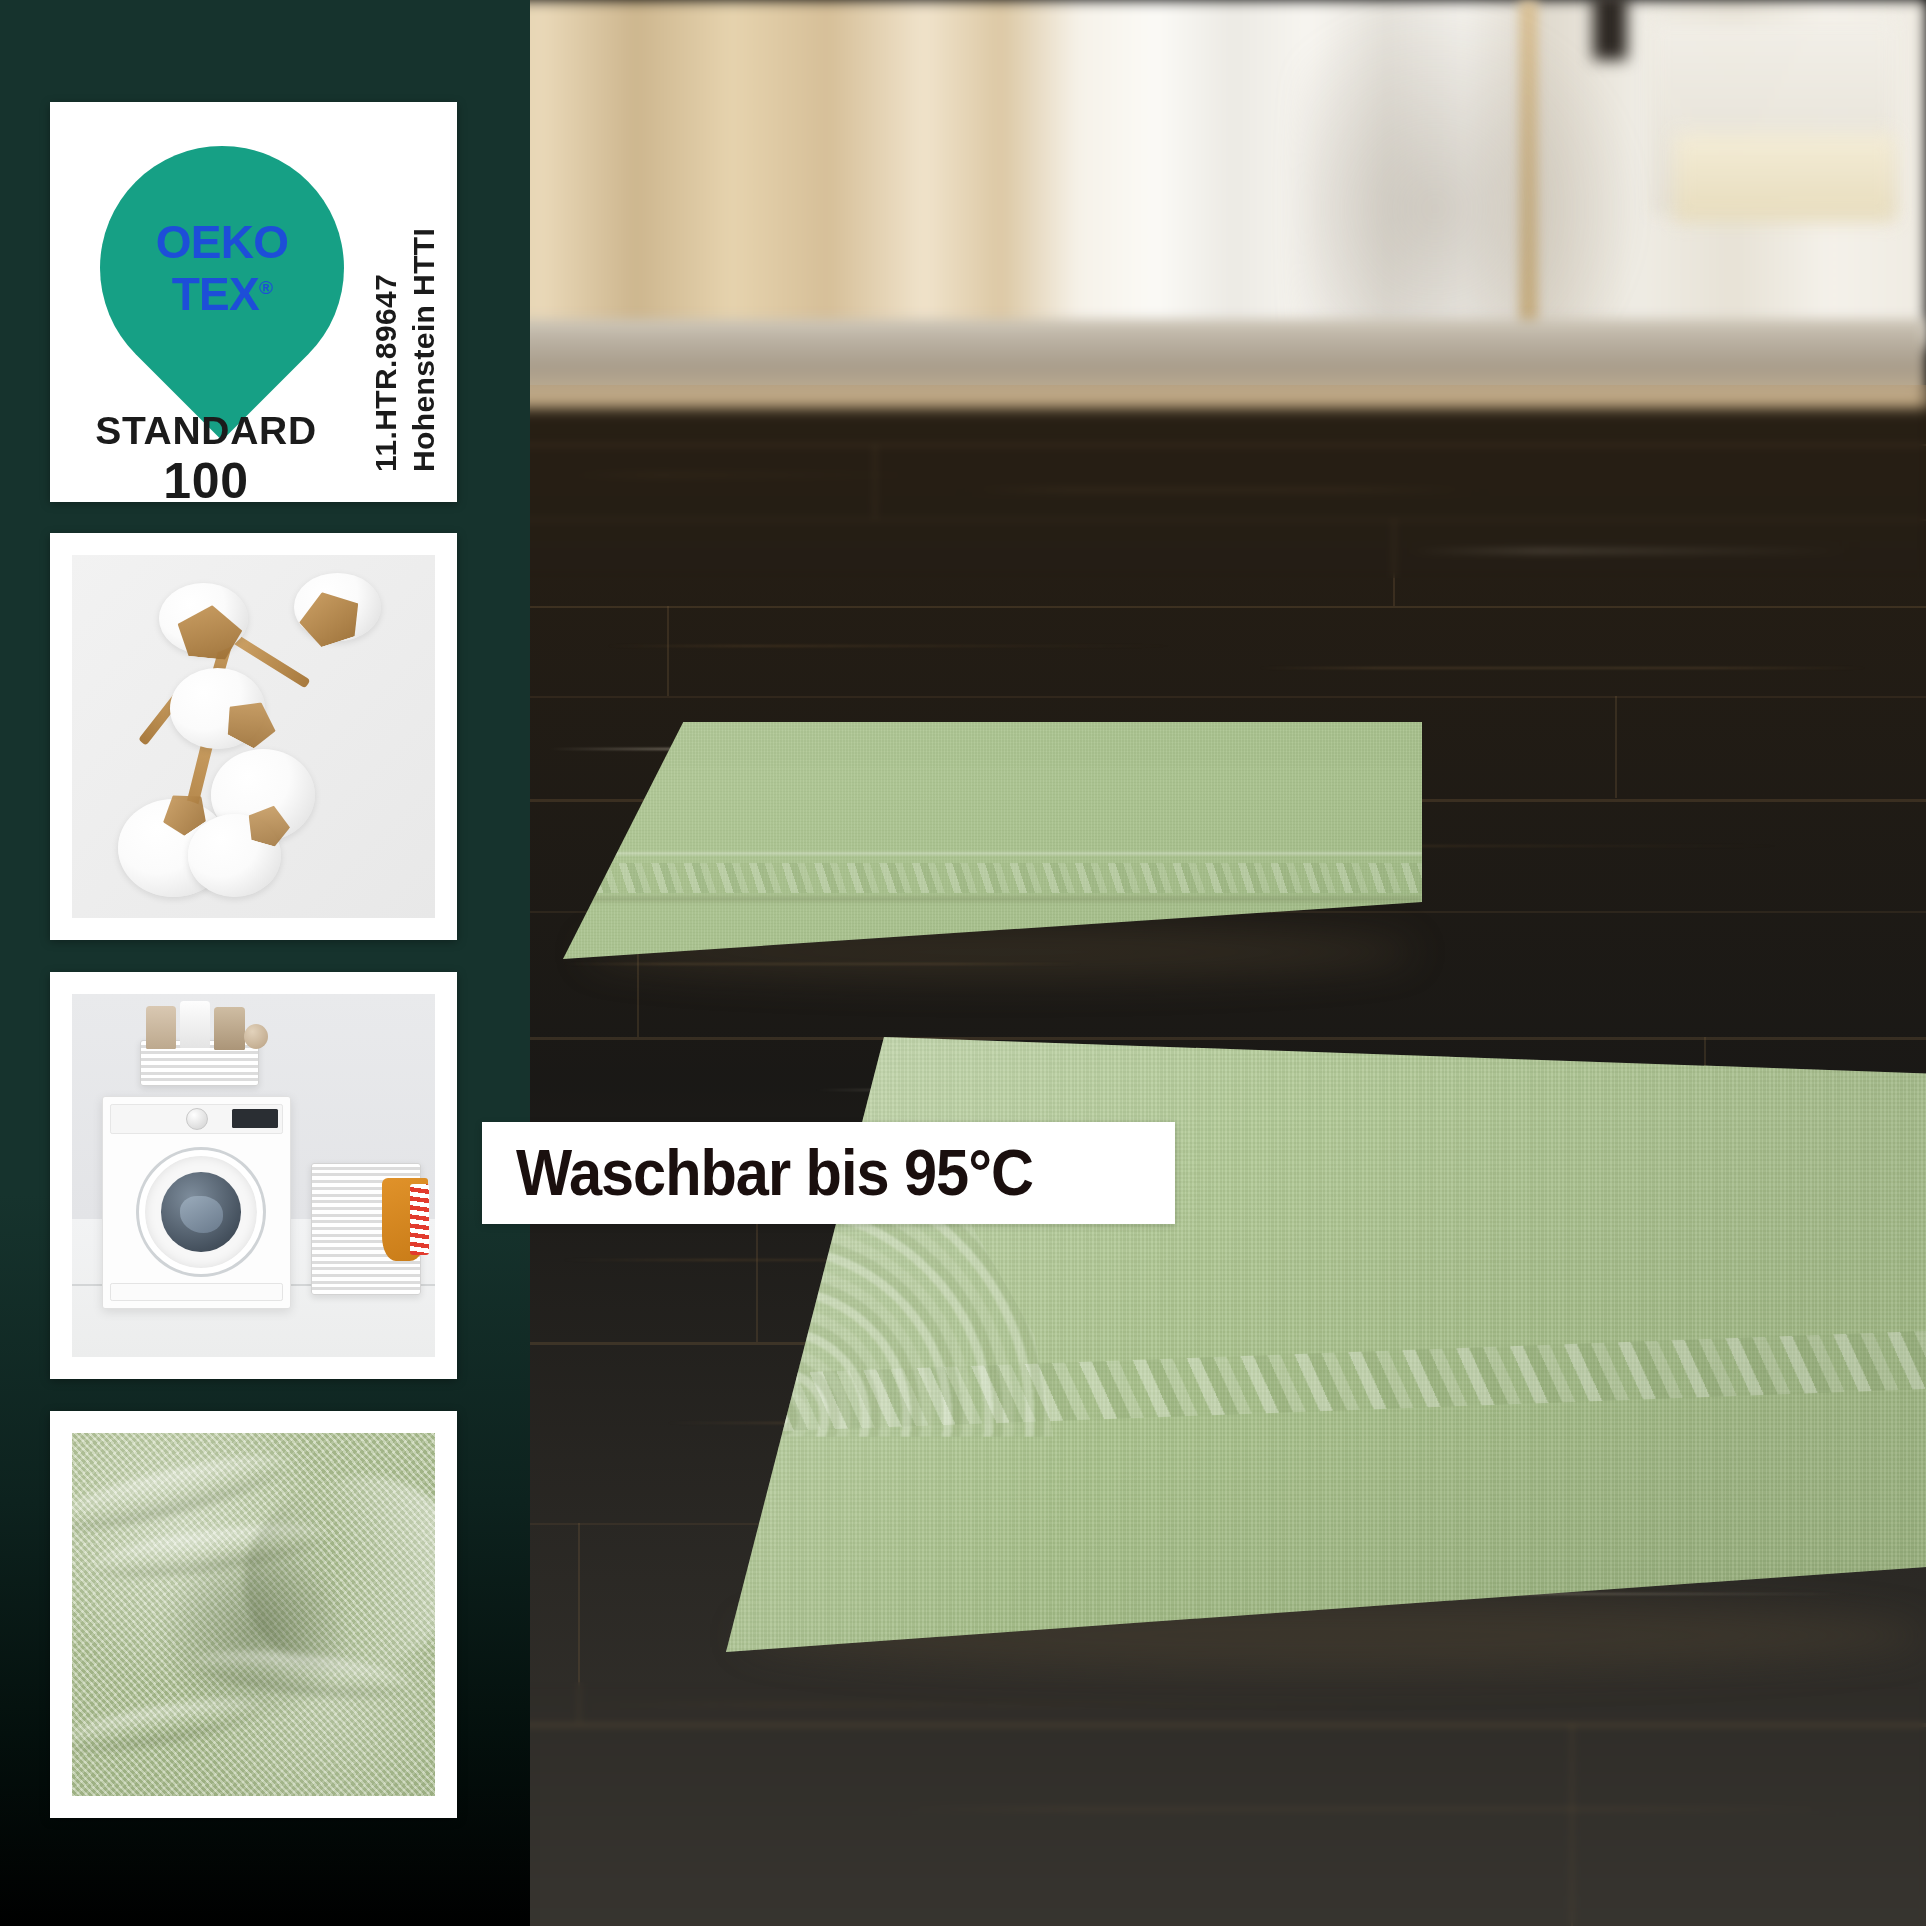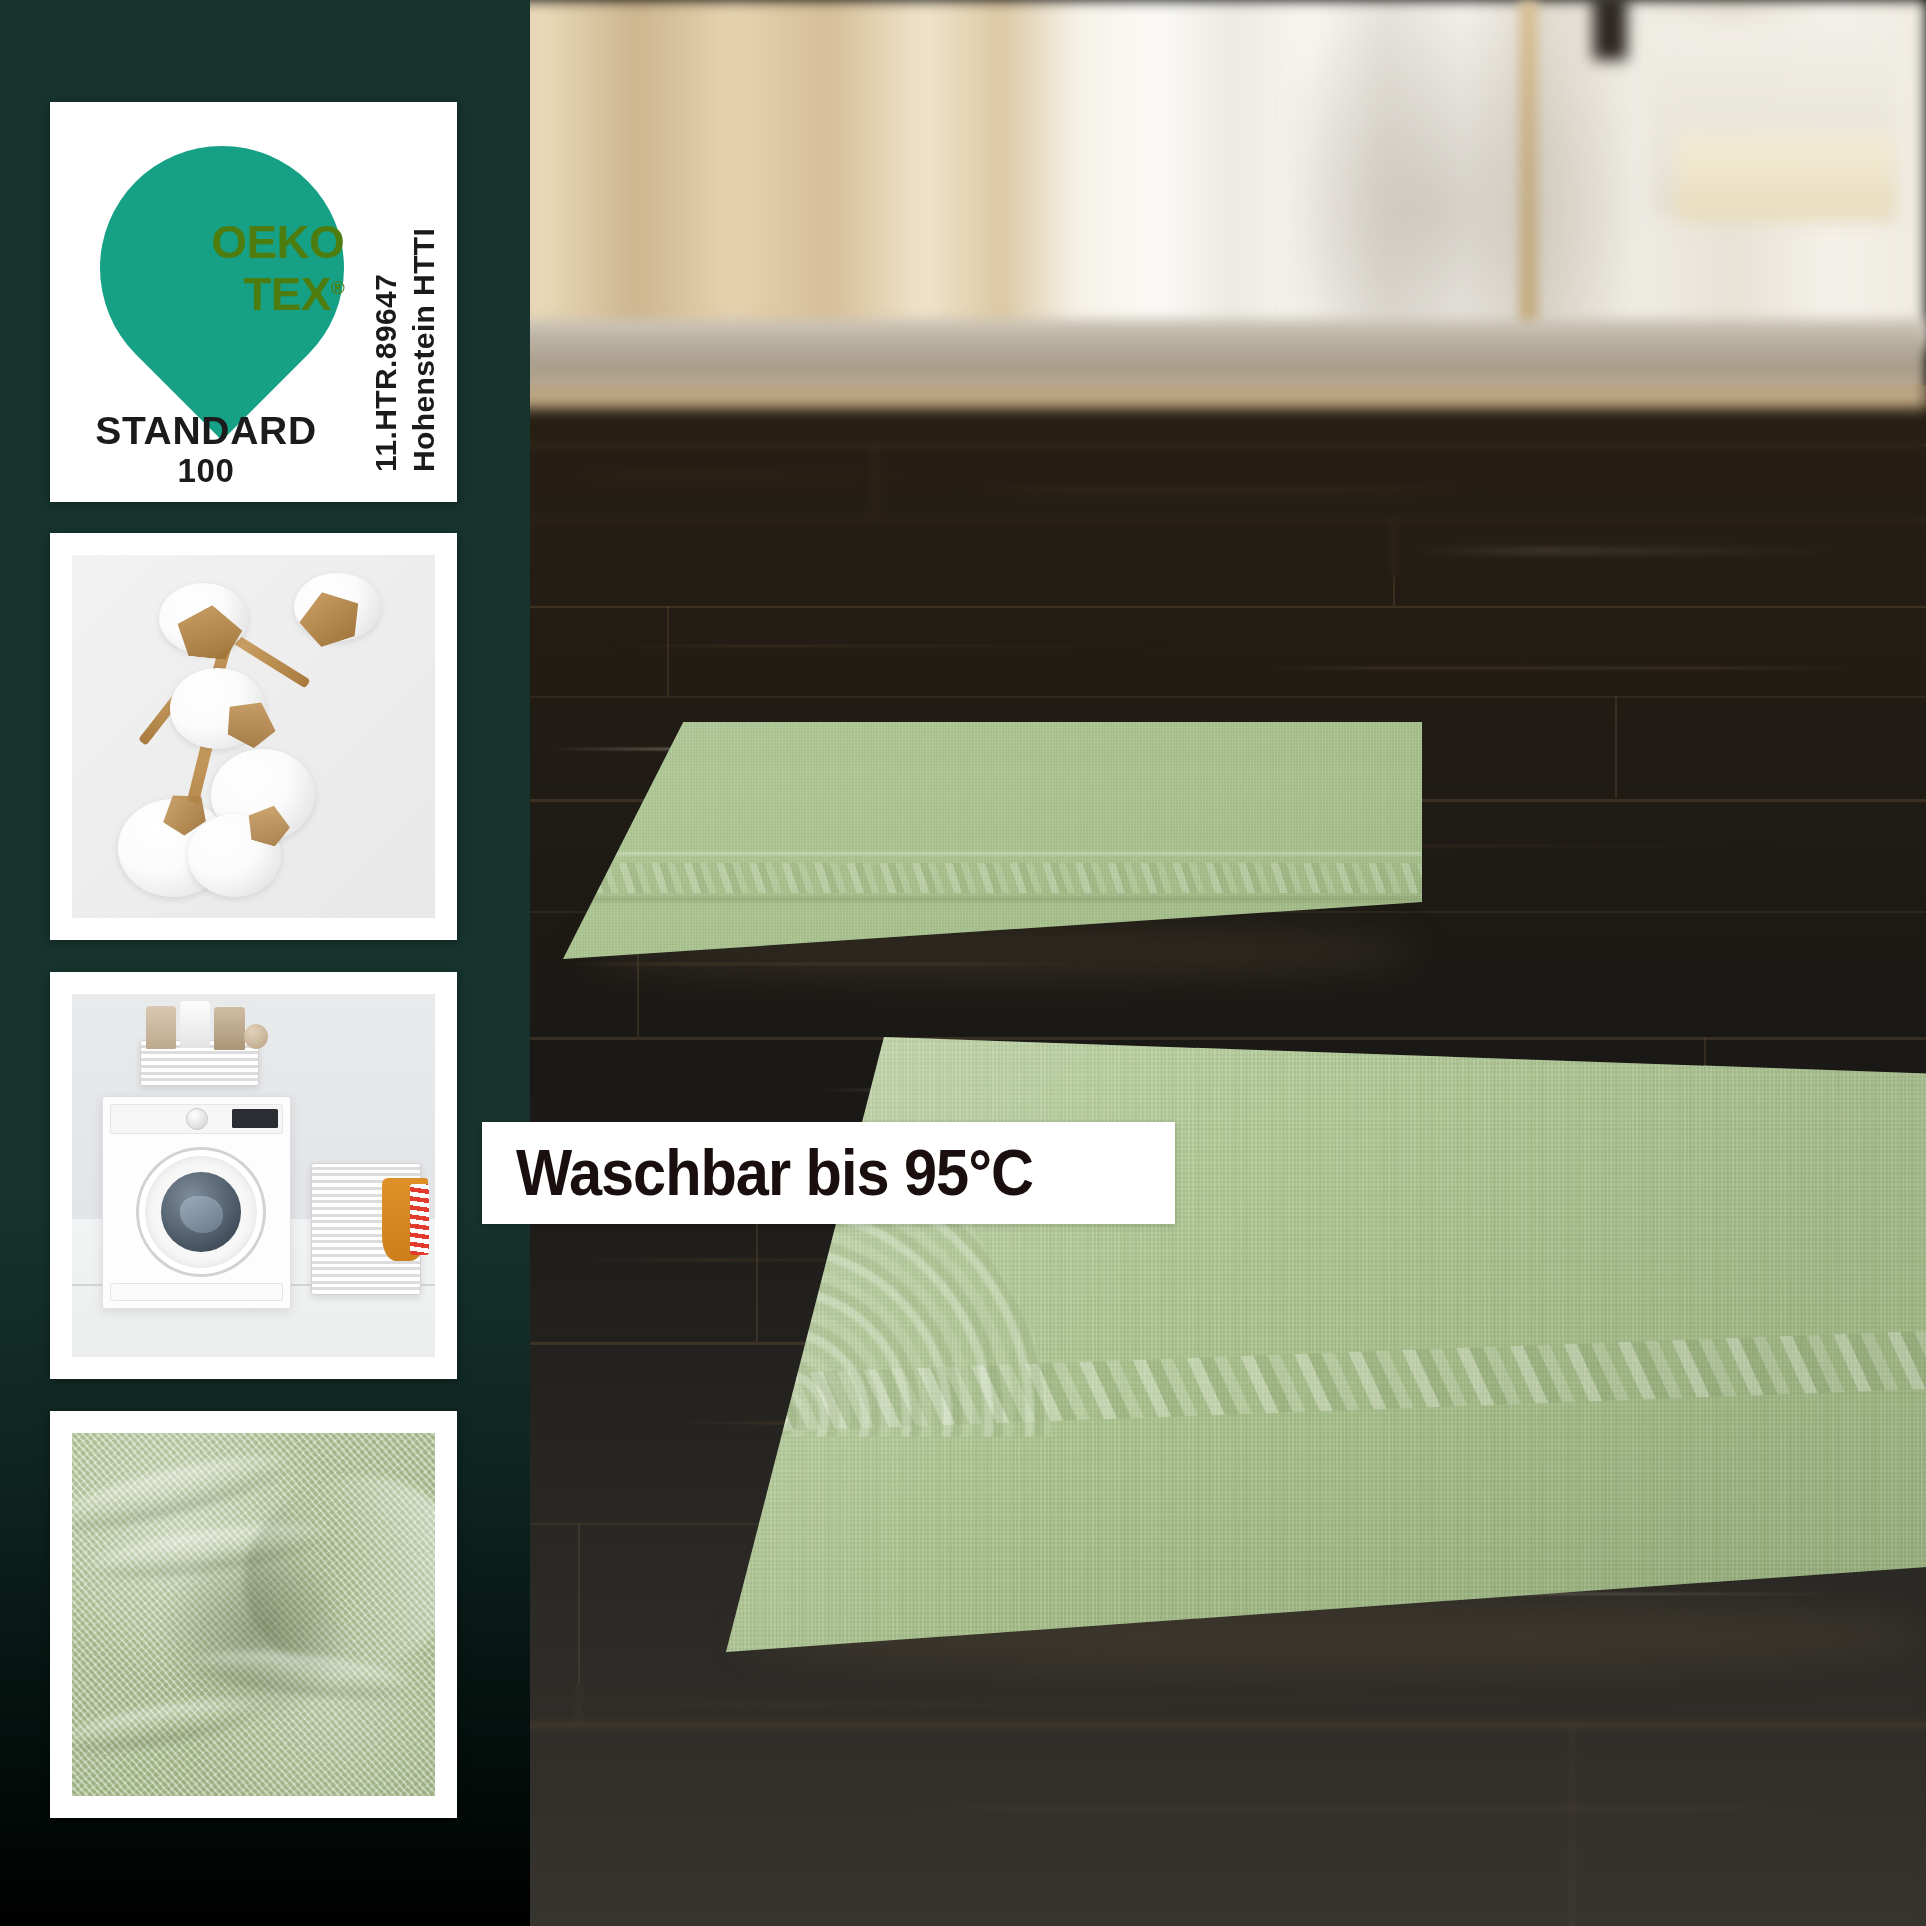--- a/index.html
+++ b/index.html
@@ -173,32 +173,32 @@
   .badge-wrap { position:absolute; inset:0; }
   .badge-drop {
     position:absolute; left:50px; top:44px; width:244px; height:244px;
     background:#16a085;
     border-radius:50% 50% 50% 0 / 50% 50% 50% 50%;
     transform:rotate(-45deg) ;
     border-bottom-left-radius:0;
   }
   .badge-drop-txt {
     position:absolute; left:50px; top:44px; width:244px; height:244px;
-    display:flex; flex-direction:column; align-items:flex-end; justify-content:center;
-    color:#4d7c0f; line-height:1.0; text-align:center;
+    display:flex; flex-direction:column; align-items:center; justify-content:center;
+    color:#1d4ed8; line-height:1.0; text-align:center;
   }
   .badge-oeko { font-size:46px; font-weight:700; letter-spacing:-0.7px; }
   .badge-tex  { font-size:46px; font-weight:700; letter-spacing:-0.7px; margin-top:6px; }
   .badge-tex sup { font-size:19px; vertical-align:super; font-weight:700; }
   .badge-std {
     position:absolute; left:15px; top:307px; width:282px;
     text-align:center; color:#1b1b1b; font-weight:700; line-height:1.12;
   }
   .badge-std .l1 { font-size:39px; letter-spacing:0.7px; }
-  .badge-std .l2 { font-size:33px; letter-spacing:0.7px; }
+  .badge-std .l2 { font-size:50px; letter-spacing:0.7px; }
   .badge-vert {
     position:absolute; top:44px; height:326px;
     writing-mode:vertical-rl; transform:rotate(180deg);
     color:#1b1b1b; font-weight:700; font-size:30px; letter-spacing:0.4px; white-space:nowrap;
   }
   .badge-vert.num  { left:319px; }
   .badge-vert.name { left:357px; }
 
   
   #card-cotton  { top:533px;  height:407px; }

